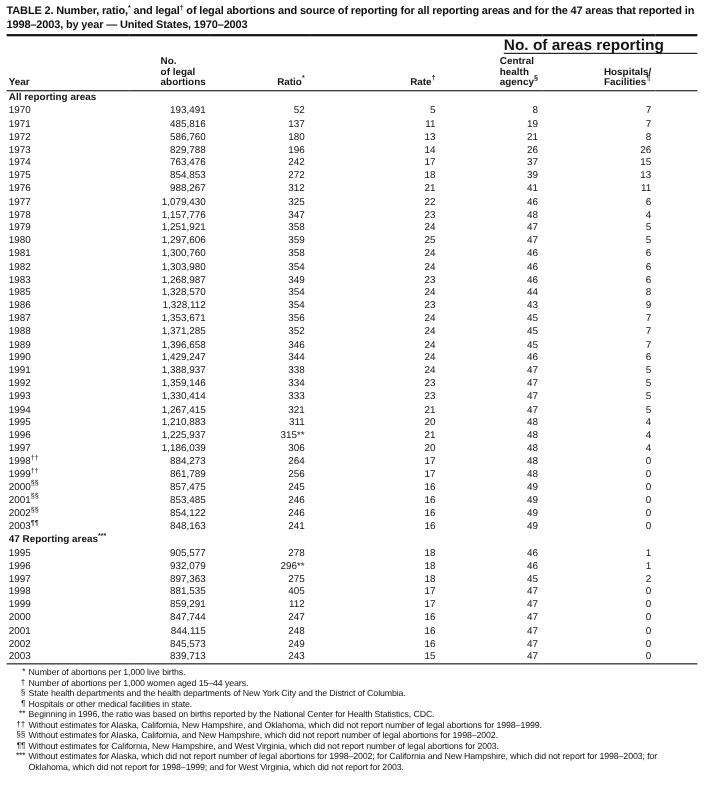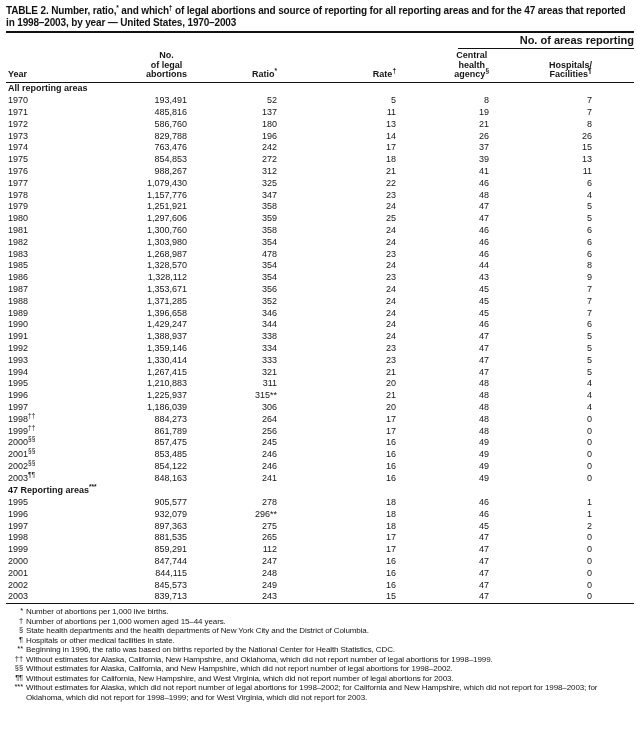--- a/index.html
+++ b/index.html
@@ -23,30 +23,30 @@
     border-collapse:collapse; table-layout:fixed;
     width:628px; margin-top:3px;
     border-top:2px solid #111; border-bottom:1.5px solid #111;
   }
   col.w0{width:112px} col.w1{width:73px} col.w2{width:90px}
   col.w3{width:119px} col.w4{width:93px} col.w5{width:103px} col.w6{width:auto}
 
   thead th { font-size:9px; font-weight:bold; vertical-align:bottom; padding:0; }
   tr.spanner-row th { border:none; padding-top:2px; }
   .spanner {
-    margin-left:58px; text-align:right; font-weight:bold; font-size:11px;
+    margin-left:58px; text-align:left; font-weight:bold; font-size:14px;
     line-height:11px; padding-bottom:2px; border-bottom:1px solid #111;
   }
   tr.cols-row th {
     border-bottom:1.5px solid #111;
     text-align:right; padding:2px 4px 2px 0;
   }
   tr.cols-row th.col0 { text-align:left; padding-left:2px; }
   tr.cols-row th .hblock {
-    display:inline-block; text-align:center; line-height:9.6px; font-size:9px;
+    display:inline-block; text-align:left; line-height:9.6px; font-size:9px;
   }
   tr.cols-row th.col0 .hblock { text-align:right; }
 
   td { font-size:9px; height:11.8px; line-height:11.8px; padding:0; white-space:nowrap; }
   td.c-year { text-align:left; padding-left:2px;margin-left:14px; }
   td.c-num  { text-align:right; padding-right:4px; }
   tr.section-row td { font-weight:bold; padding-left:2px; height:12.5px; }
 
   
   .footnotes { margin-top:3px; }
@@ -57,21 +57,21 @@
   }
   .fn .mark {
     position:absolute; left:0; top:-1px; width:17px;
     text-align:right; font-size:7.5px;
   }
 </style>
 </head>
 <body>
 
 <div class="page">
-  <div class="title"><span>TABLE 2. Number, ratio,</span><sup>*</sup><span> and which</span><sup>†</sup><span> of legal abortions and source of reporting for all reporting areas and for the 47 areas that reported in 1998–2003, by year — United States, 1970–2003</span></div>
+  <div class="title"><span>TABLE 2. Number, ratio,</span><sup>*</sup><span> and legal</span><sup>†</sup><span> of legal abortions and source of reporting for all reporting areas and for the 47 areas that reported in 1998–2003, by year — United States, 1970–2003</span></div>
 
   <table>
     <colgroup>
       <col class="w0">
         <col class="w1">
         <col class="w2">
         <col class="w3">
       <col class="w4">
         <col class="w5">
         <col class="w6">
@@ -210,21 +210,21 @@
           <td class="c-num">1,303,980</td>
           <td class="c-num">354</td>
           <td class="c-num">24</td>
           <td class="c-num">46</td>
           <td class="c-num">6</td>
           <td></td>
         </tr>
         <tr>
           <td class="c-year">1983</td>
           <td class="c-num">1,268,987</td>
-          <td class="c-num">478</td>
+          <td class="c-num">349</td>
           <td class="c-num">23</td>
           <td class="c-num">46</td>
           <td class="c-num">6</td>
           <td></td>
         </tr>
         <tr>
           <td class="c-year">1985</td>
           <td class="c-num">1,328,570</td>
           <td class="c-num">354</td>
           <td class="c-num">24</td>
@@ -420,21 +420,21 @@
           <td class="c-num">897,363</td>
           <td class="c-num">275</td>
           <td class="c-num">18</td>
           <td class="c-num">45</td>
           <td class="c-num">2</td>
           <td></td>
         </tr>
         <tr>
           <td class="c-year">1998</td>
           <td class="c-num">881,535</td>
-          <td class="c-num">265</td>
+          <td class="c-num">405</td>
           <td class="c-num">17</td>
           <td class="c-num">47</td>
           <td class="c-num">0</td>
           <td></td>
         </tr>
         <tr>
           <td class="c-year">1999</td>
           <td class="c-num">859,291</td>
           <td class="c-num">112</td>
           <td class="c-num">17</td>

